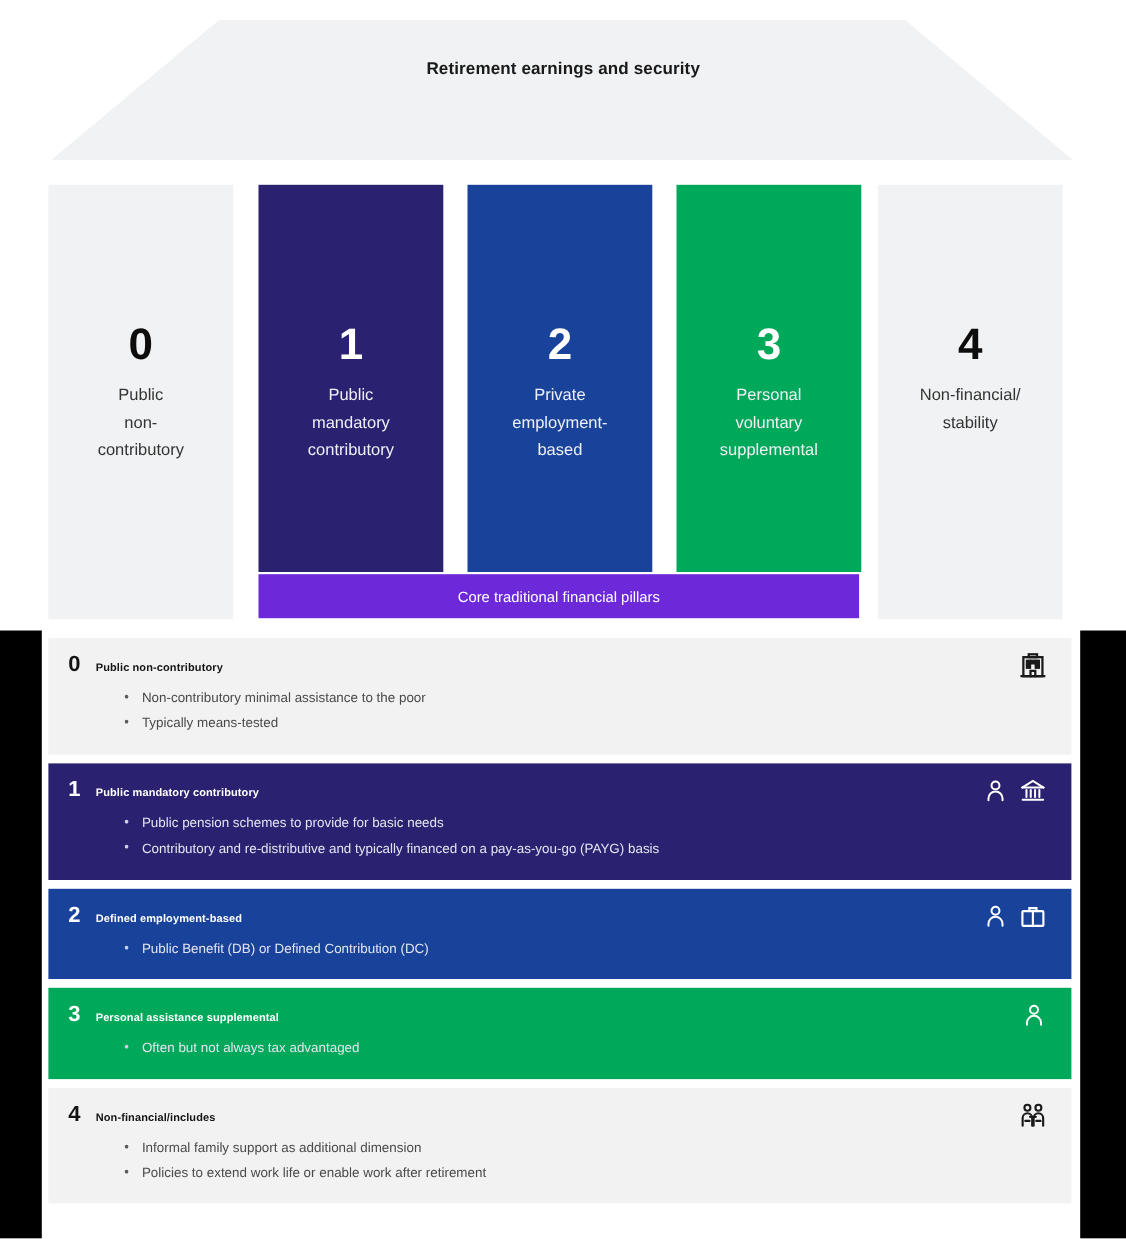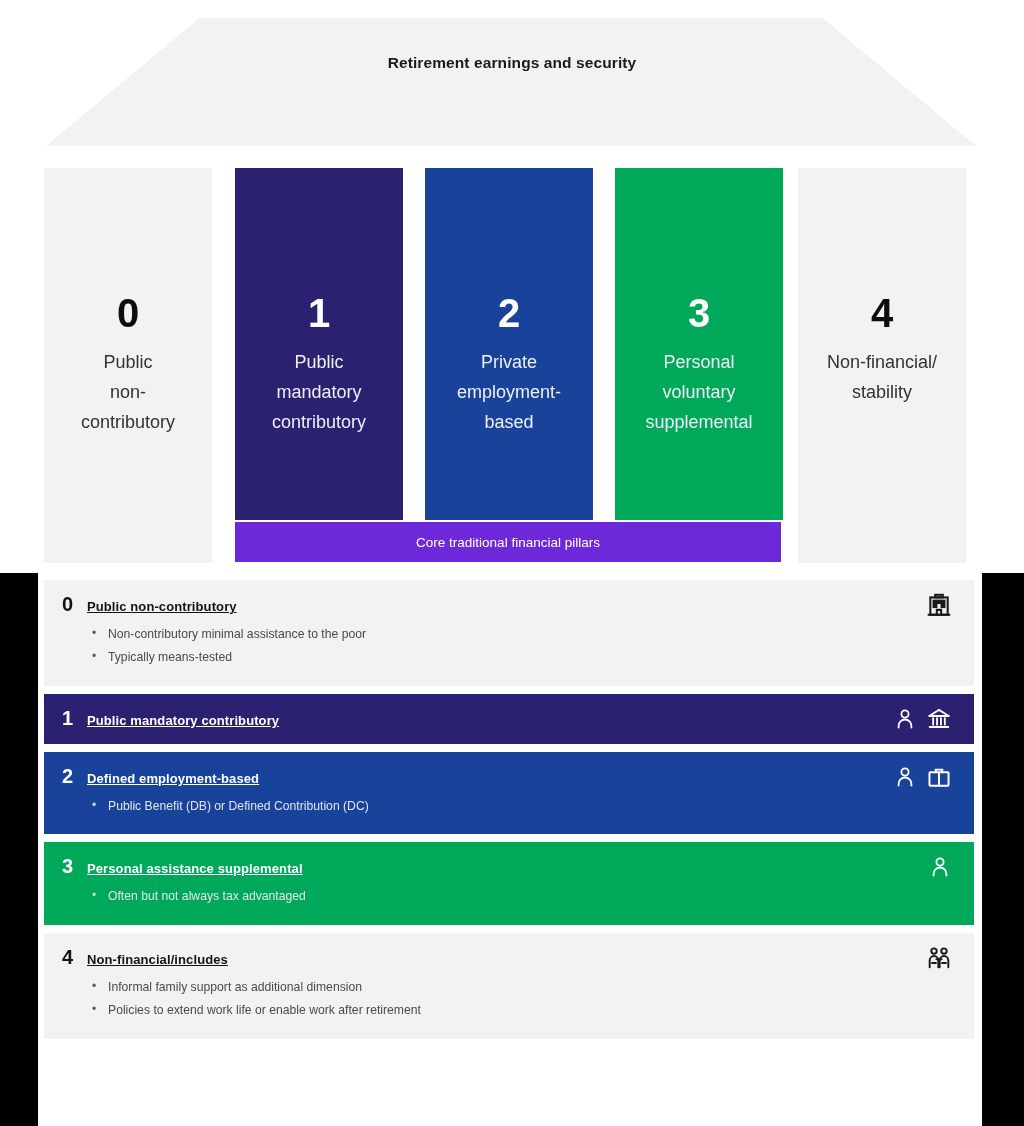--- a/index.html
+++ b/index.html
@@ -73,21 +73,21 @@
     flex-direction: column;
     align-items: center;
   }
   .pillar .num {
     font-size: 40px;
     font-weight: bold;
     line-height: 1;
   }
   .pillar .lbl {
     margin-top: 14px;
-    font-size: 18px;
+    font-size: 15px;
     line-height: 1.68;
     text-align: center;
     font-weight: 400;
   }
 
   
   .pillar.outer {
     background: #f1f2f3;
     height: 395px;
     width: 168px;
@@ -146,43 +146,43 @@
     align-items: baseline;
     gap: 11px;
   }
   .row-num {
     font-size: 20px;
     font-weight: bold;
     line-height: 1;
     min-width: 14px;
   }
   .row-title {
-    font-size: 13px;
+    font-size: 10px;
     font-weight: bold;
     letter-spacing: 0.1px;
-    text-decoration: underline;
   }
   .row-icons {
     position: absolute;
     right: 22px;
     top: 12px;
     display: flex;
     align-items: center;
     gap: 9px;
   }
   .row-icons svg { display: block; }
   ul.bullets {
     margin: 9px 0 0 0;
     padding: 0 0 0 46px;
     list-style: none;
   }
   ul.bullets li {
     position: relative;
     font-size: 12.2px;
     line-height: 1.92;
+    margin-left: 21px;
   }
   ul.bullets li::before {
     content: "\2022";
     position: absolute;
     left: -16px;
     top: -1px;
     font-size: 12px;
   }
 
   
@@ -284,20 +284,24 @@
       <path d="M3 9.2 12 3.6l9 5.6"></path>
             <line x1="3.2" y1="9.2" x2="20.8" y2="9.2"></line>
       <line x1="6.6" y1="11.2" x2="6.6" y2="17.2"></line>
             <line x1="10.2" y1="11.2" x2="10.2" y2="17.2"></line>
       <line x1="13.8" y1="11.2" x2="13.8" y2="17.2"></line>
             <line x1="17.4" y1="11.2" x2="17.4" y2="17.2"></line>
       <line x1="3.4" y1="19.4" x2="20.6" y2="19.4"></line>
     </svg>
         </span>
       </div>
+      <ul class="bullets">
+        <li>Public pension schemes to provide for basic needs</li>
+        <li>Contributory and re-distributive and typically financed on a pay-as-you-go (PAYG) basis</li>
+      </ul>
     </div>
     <div class="row dark" style="background: rgb(25, 67, 154);">
       <div class="row-head">
         <span class="row-num">2</span>
         <span class="row-title">Defined employment-based</span>
       </div>
       <div class="row-icons">
         <span>
           <svg width="24" height="26" viewBox="0 0 24 24" fill="none" stroke="#ffffff" stroke-width="1.8" stroke-linecap="round">
       <circle cx="12" cy="7" r="3.6"></circle>

